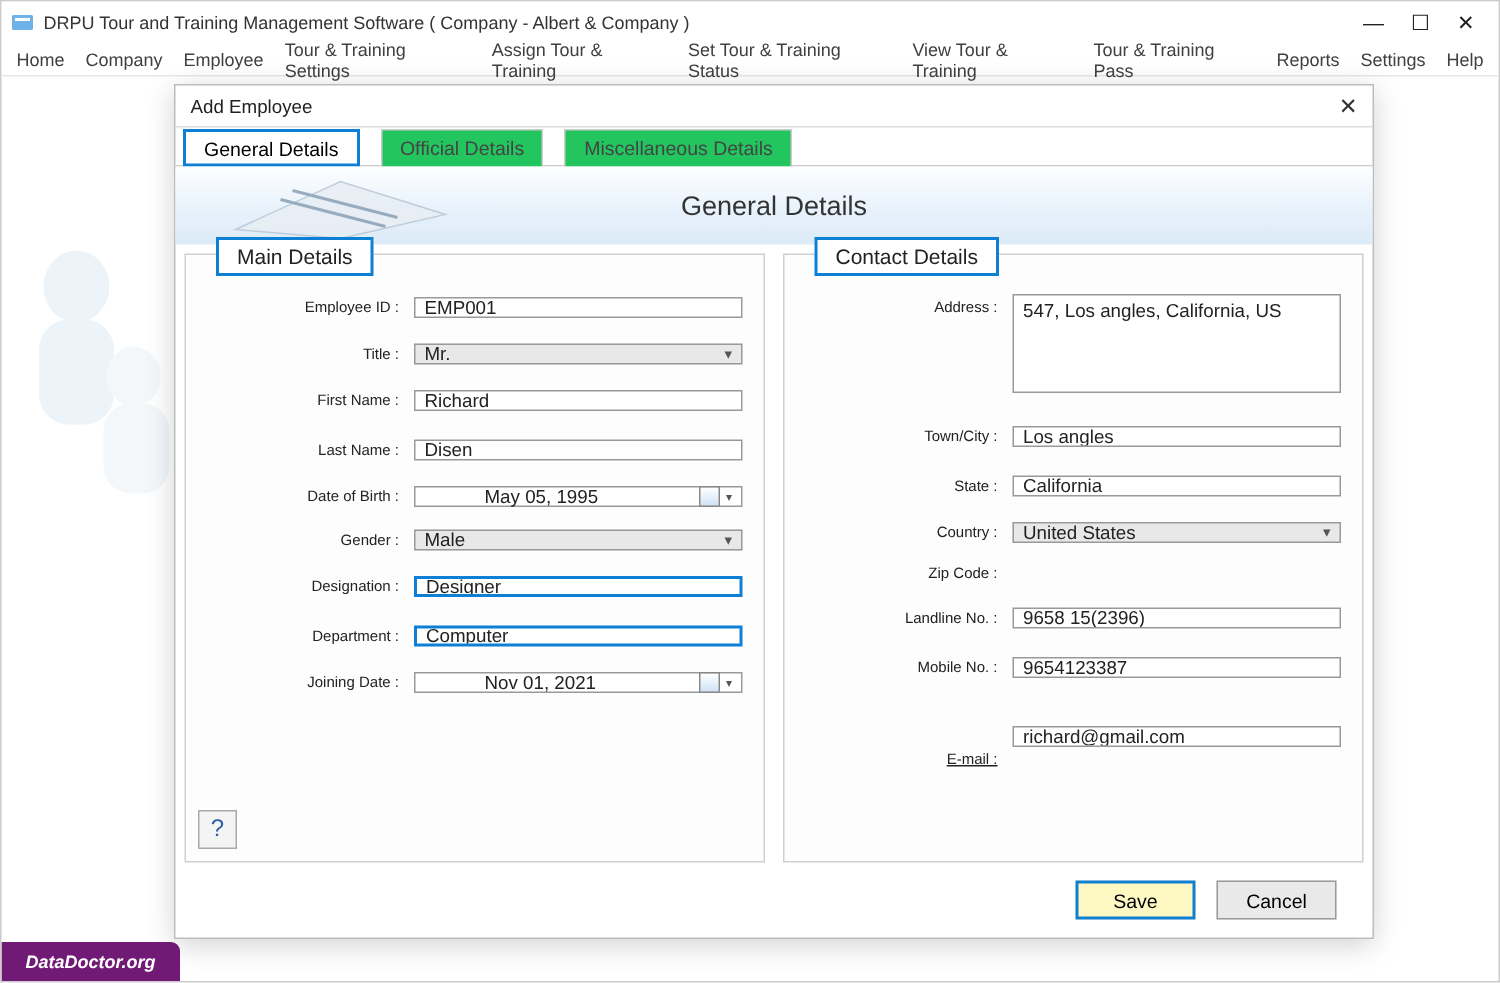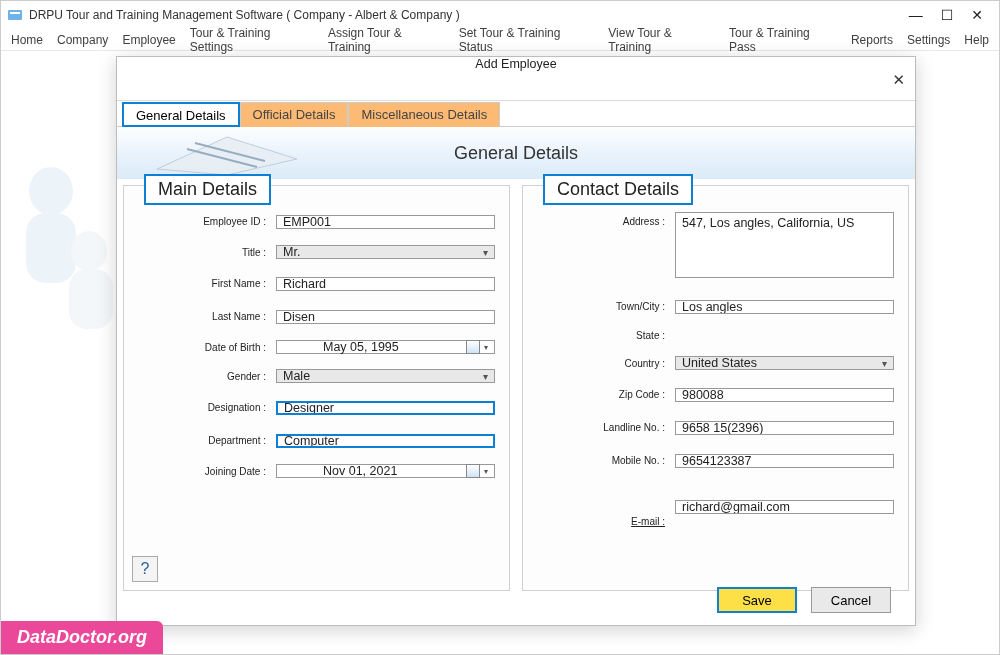--- a/index.html
+++ b/index.html
@@ -6,49 +6,49 @@
   body { width:1000px; height:655px; background:#fff; overflow:hidden; position:relative; border:1px solid #ccc;}
   .titlebar { height:28px; display:flex; align-items:center; padding:0 6px; background:#fff;}
   .titlebar .icon { width:16px; height:16px; margin-right:6px; }
   .titlebar .title { font-size:12px; color:#333; flex:1; }
   .titlebar .winbtns { display:flex; gap:18px; margin-right:10px;}
   .titlebar .winbtns span { font-size:14px; color:#222; cursor:default;}
   .menubar { height:22px; display:flex; align-items:center; padding:0 10px; gap:14px; font-size:12px; color:#404040; background:#fff; border-bottom:1px solid #e8e8e8;}
   .menubar span { cursor:default; }
   .bg-people { position:absolute; left:10px; top:150px; width:110px; height:220px; opacity:0.35; z-index:0;}
   .dialog { position:absolute; left:115px; top:55px; width:800px; height:570px; border:1px solid #bdbdbd; background:#fff; box-shadow:0 4px 18px rgba(0,0,0,0.18); z-index:2; }
-  .dialog-title { height:44px; display:flex; align-items:center; padding:0 10px; font-size:12.5px; color:#222; border-bottom:1px solid #ddd;flex-direction:column;}
+  .dialog-title { height:28px; display:flex; align-items:center; padding:0 10px; font-size:12.5px; color:#222; border-bottom:1px solid #ddd;}
   .dialog-title .dclose { margin-left:auto; font-size:15px; color:#333; cursor:default;}
   .tabbar { display:flex; height:26px; border-bottom:1px solid #ccc; font-size:13px; color:#444;}
-  .tab { padding:4px 12px 0; border:1px solid #ccc; border-bottom:none; background:#fdba74; position:relative; top:1px; margin-left:0; cursor:default;}
+  .tab { padding:4px 12px 0; border:1px solid #ccc; border-bottom:none; background:#22c55e; position:relative; top:1px; margin-left:14px; cursor:default;}
   .tab:first-child{ margin-left:5px;}
   .tab.active { border:2px solid #0d7fd4; color:#000; background:#fff;}
   .headerband { height:52px; background:linear-gradient(#fdfeff,#e6f1fb 60%,#dcebf8); display:flex; align-items:center; position:relative;}
   .headerband .ill { position:absolute; left:30px; top:2px; width:160px; height:48px; opacity:0.85;}
   .headerband h2 { margin:0 auto; font-size:18px; font-weight:400; color:#333;}
   .columns { display:flex; height:418px;}
   .col { flex:1; border:1px solid #d0d0d0; margin:6px; position:relative; background:#fdfdfd; padding:26px 14px 10px;}
-  .group-label { position:absolute; top:-12px; left:20px; background:#fff; border:2px solid #0d7fd4; padding:3px 12px; font-size:18px; color:#222;}
+  .group-label { position:absolute; top:-12px; left:20px; background:#fff; border:2px solid #0d7fd4; padding:3px 12px; font-size:14px; color:#222;}
   .row { display:flex; align-items:center; margin-bottom:15px;}
   .row label { width:128px; text-align:right; font-size:10px; color:#222; margin-right:10px;}
   .row .ctrl { flex:1; }
   .ctrl input, .ctrl textarea, .ctrl .select, .ctrl .datebox { width:100%; height:14px; border:1px solid #999; font-size:12.5px; padding:3px 6px; background:#fff; color:#222;}
   .ctrl textarea { height:66px; resize:none; }
   .ctrl .select { display:flex; align-items:center; justify-content:space-between; background:#e8e8e8;gap:36px;}
   .ctrl .select .chev { font-size:10px; color:#555;}
   .ctrl .datebox { display:flex; align-items:center; justify-content:space-between;padding-left:46px; }
   .ctrl .datebox .cal { width:14px; height:14px; border:1px solid #888; background:linear-gradient(#fff,#cfe3f7); position:relative;}
   .ctrl .datebox .chev { font-size:8px; color:#555; margin-left:4px;}
   .highlight { border:2px solid #0d7fd4 !important; }
   .help-box { position:absolute; bottom:8px; left:8px; width:26px; height:26px; border:1px solid #aaa; background:#f4f4f4; display:flex; align-items:center; justify-content:center; font-size:16px; color:#2a5fa5; cursor:default;}
   .dialog-buttons { position:absolute; bottom:12px; right:24px; display:flex; gap:14px;}
   .btn { width:80px; height:26px; border:1px solid #9a9a9a; background:#e9e9e9; font-size:13px; display:flex; align-items:center; justify-content:center; cursor:default;}
-  .btn.primary { border:2px solid #0d7fd4; background:#fde047;}
+  .btn.primary { border:2px solid #0d7fd4; background:#fef9c3;}
   .emaillbl { color:#0b57c4; text-decoration:underline;margin-top:32px; }
-  .logo { position:absolute; left:0; bottom:0; background:#ec4899; color:#fff; font-size:18px; font-style:italic; padding:6px 16px; border-top-right-radius:6px; z-index:3;}
+  .logo { position:absolute; left:0; bottom:0; background:#701a75; color:#fff; font-size:12px; font-style:italic; padding:6px 16px; border-top-right-radius:6px; z-index:3;}
   .logo b { color:#fff; font-style:italic;}
   svg { display:block; }
 </style>
 </head>
 <body>
 
 <div class="titlebar">
   <span class="icon">
     <svg viewBox="0 0 16 16" width="16" height="16">
         <rect x="1" y="3" width="14" height="10" rx="1" fill="#6fb2e8"></rect>
@@ -188,33 +188,33 @@
       <div class="row" style="align-items:flex-start">
         <label style="margin-top:4px">Address :</label>
         <div class="ctrl"><textarea style="">547, Los angles, California, US</textarea></div>
       </div>
       <div class="row">
         <label>Town/City :</label>
         <div class="ctrl"><input value="Los angles" style=""></div>
       </div>
       <div class="row">
         <label>State :</label>
+        <div class="ctrl"><input value="California" style=""></div>
       </div>
       <div class="row">
         <label>Country :</label>
         <div class="ctrl">
             <div class="select">
               <span>United States</span>
               <span class="chev">▾</span>
             </div>
           </div>
       </div>
       <div class="row">
         <label>Zip Code :</label>
-        <div class="ctrl"><input value="980088" style=""></div>
       </div>
       <div class="row">
         <label>Landline No. :</label>
         <div class="ctrl"><input value="9658 15(2396)" style=""></div>
       </div>
       <div class="row">
         <label>Mobile No. :</label>
         <div class="ctrl"><input value="9654123387" style=""></div>
       </div>
       <div class="row">

